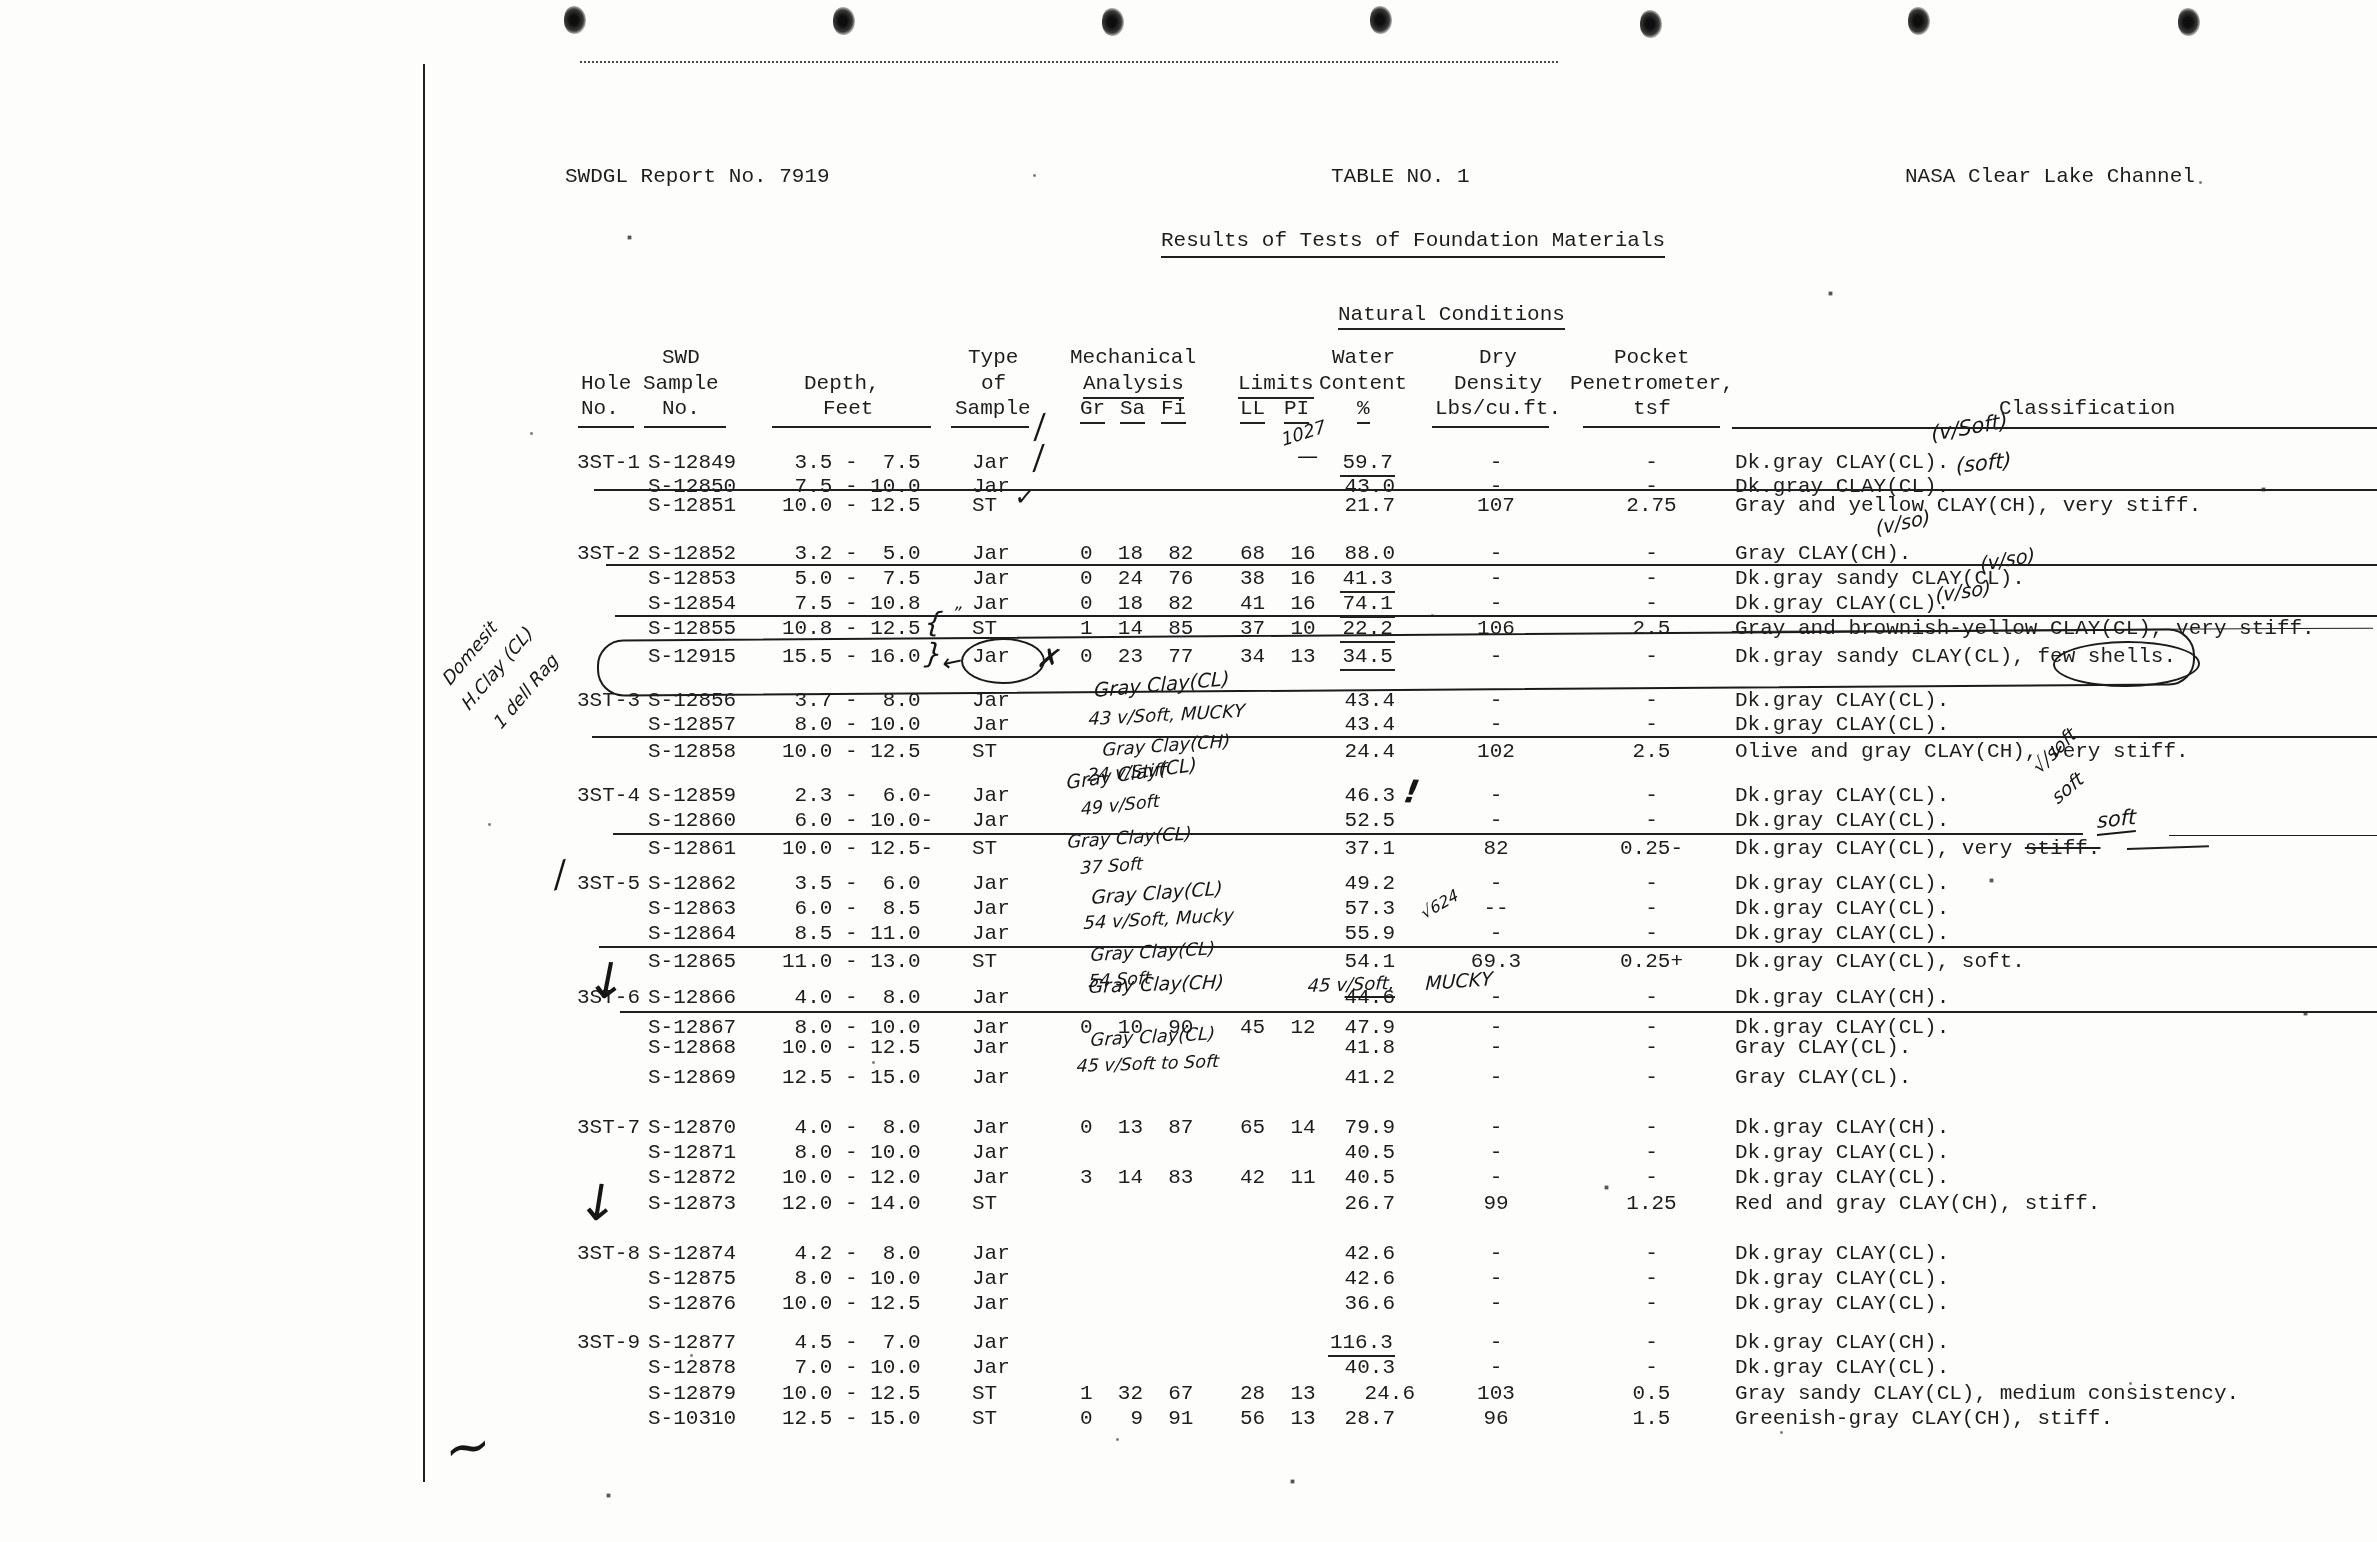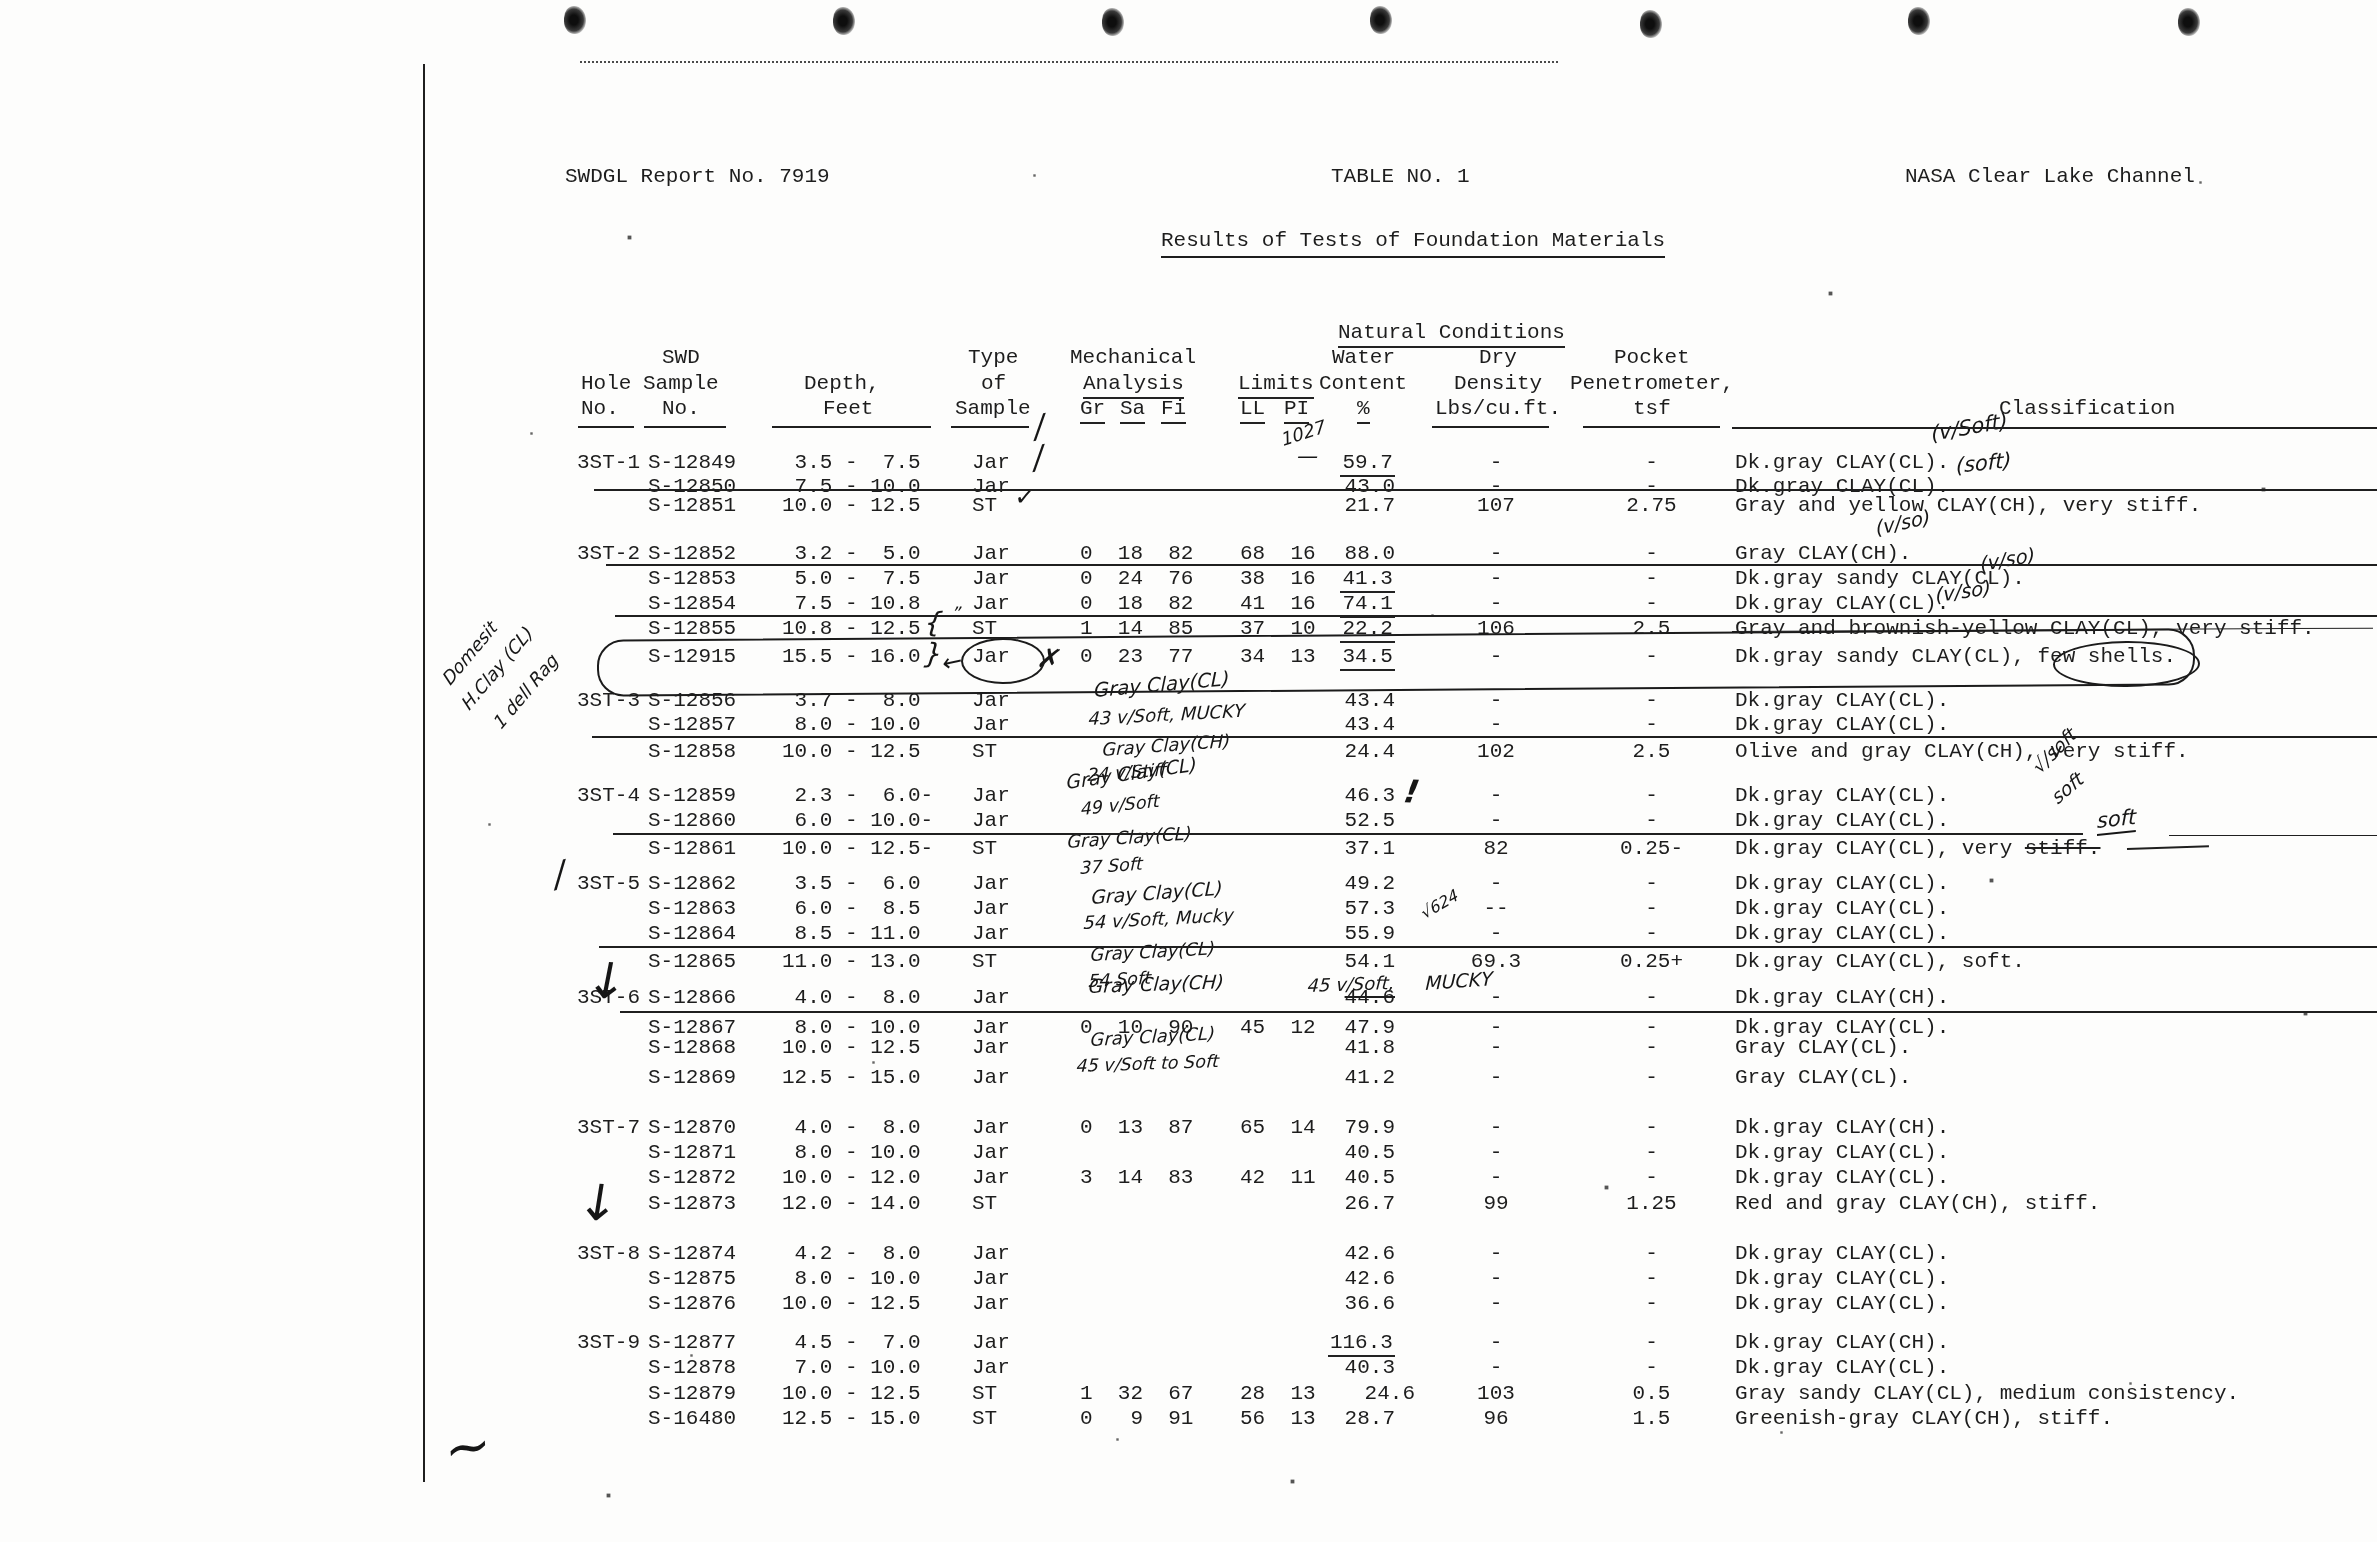--- a/index.html
+++ b/index.html
@@ -41,21 +41,21 @@
 </style>
 </head>
 <body>
 
 <div id="page">
   <div class="typed" style="left:544px;top:165px;margin-left:21px;">SWDGL Report No. 7919</div>
   <div class="typed" style="left:1331px;top:165px;">TABLE NO. 1</div>
   <div class="typed" style="left:1905px;top:165px;">NASA Clear Lake Channel</div>
   <div class="typed" id="doc-title" style="left:1161px;top:229px;">Results of Tests of Foundation Materials</div>
   <div id="specks"></div>
-<span class="typed hl ul" style="left: 1338px; top: 321px;">Natural Conditions</span>
+<span class="typed hl ul" style="left: 1338px; top: 303px;">Natural Conditions</span>
     <span class="typed hl" style="left: 662px; top: 346px;">SWD</span>
     <span class="typed hl" style="left: 968px; top: 346px;">Type</span>
     <span class="typed hl" style="left: 1070px; top: 346px;">Mechanical</span>
     <span class="typed hl" style="left: 1332px; top: 346px;">Water</span>
     <span class="typed hl" style="left: 1479px; top: 346px;">Dry</span>
     <span class="typed hl" style="left: 1614px; top: 346px;">Pocket</span>
     <span class="typed hl" style="left: 581px; top: 372px;">Hole</span>
     <span class="typed hl" style="left: 643px; top: 372px;">Sample</span>
     <span class="typed hl" style="left: 804px; top: 372px;">Depth,</span>
     <span class="typed hl" style="left: 981px; top: 372px;">of</span>
@@ -456,21 +456,21 @@
     <span class="cell c-type">ST</span>
     <span class="cell c-mech">1  32  67</span>
     <span class="cell c-limits">28  13</span>
     <span class="cell c-water">24.6</span>
     <span class="cell c-density">103</span>
     <span class="cell c-pocket">0.5</span>
     <span class="cell c-cls"><span>Gray sandy CLAY(CL), medium consistency.</span><span class="strike-part"></span></span>
   </div>
     <div class="row" style="top: 1407px;">
     <span class="cell c-hole"></span>
-    <span class="cell c-sample">S-16480</span>
+    <span class="cell c-sample">S-10310</span>
     <span class="cell c-depth">12.5 - 15.0</span>
     <span class="cell c-type">ST</span>
     <span class="cell c-mech">0   9  91</span>
     <span class="cell c-limits">56  13</span>
     <span class="cell c-water">28.7</span>
     <span class="cell c-density">96</span>
     <span class="cell c-pocket">1.5</span>
     <span class="cell c-cls"><span>Greenish-gray CLAY(CH), stiff.</span><span class="strike-part"></span></span>
   </div>
     <span class="hw" style="left: 1036px; top: 409px; font-size: 31px; transform: rotate(-12deg) skewX(-6deg);">/</span>

